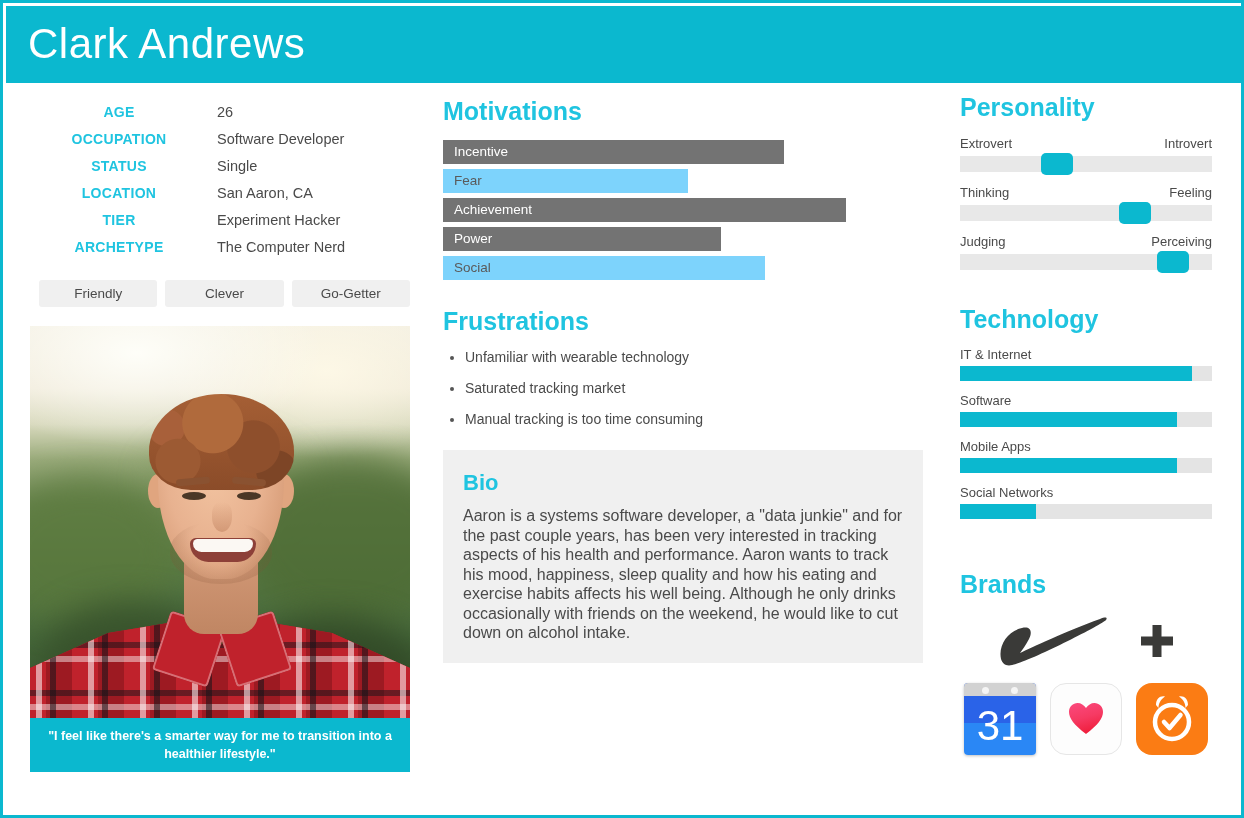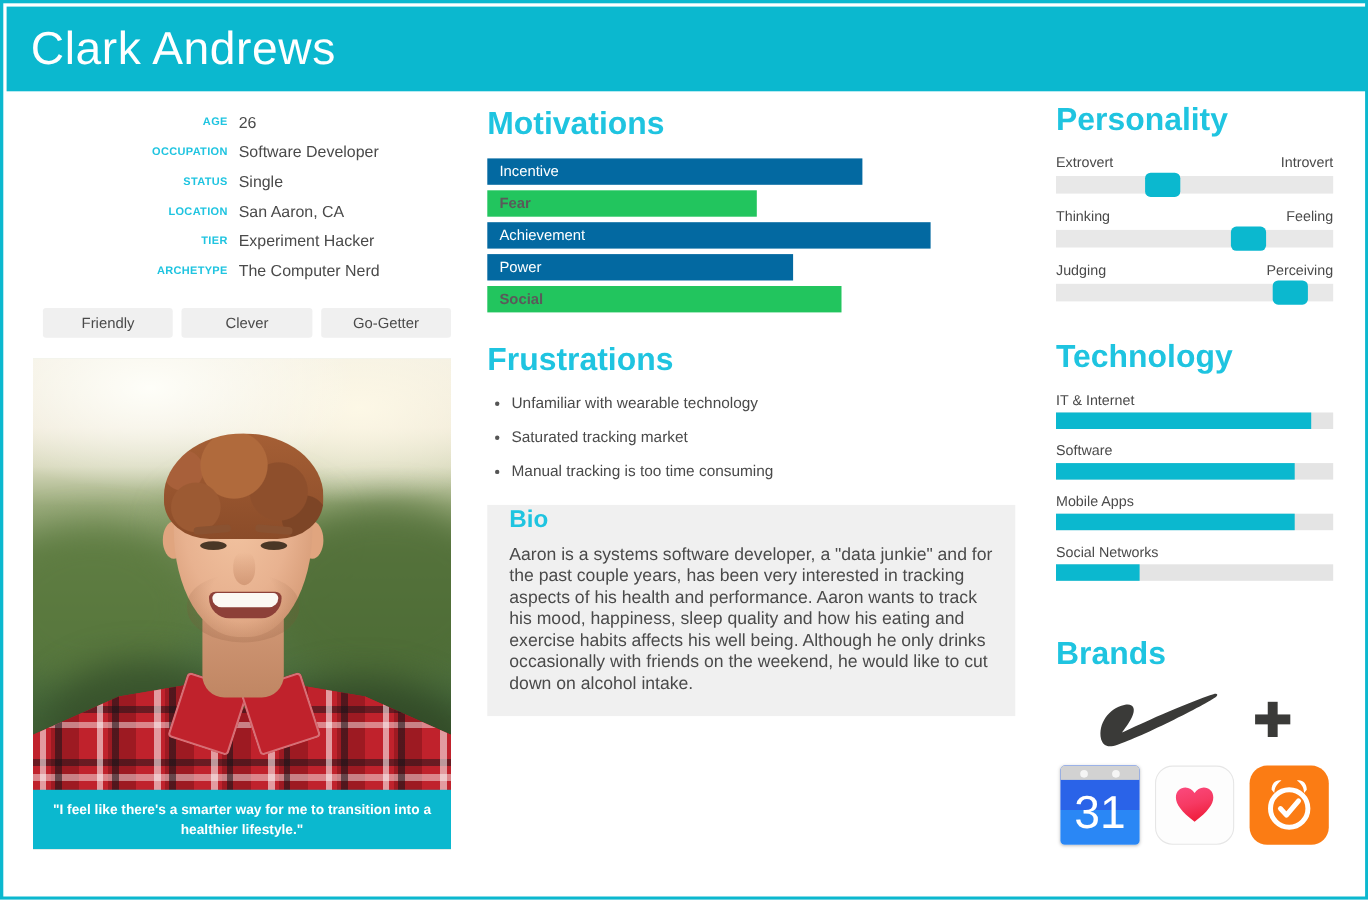--- a/index.html
+++ b/index.html
@@ -46,25 +46,25 @@
 
   
   .col-left   { position: absolute; left: 27px;  top: 95px; width: 380px; }
   .col-mid    { position: absolute; left: 440px; top: 95px; width: 480px; }
   .col-right  { position: absolute; left: 957px; top: 91px; width: 252px; }
 
   
   .attr-table { width: 100%; border-collapse: collapse; }
   .attr-row { height: 27px; }
   .attr-label {
-    text-align: right;
+    text-align: center;
     padding-right: 9px;
     width: 176px;
     color: #1fc4e0;
-    font-size: 10px;
+    font-size: 14px;
     font-weight: 700;
     letter-spacing: 0.3px;
     white-space: nowrap;
     vertical-align: middle;
   }
   .attr-value {
     text-align: left;
     color: #4a4a4a;
     font-size: 14.5px;
     font-weight: 400;
@@ -223,58 +223,58 @@
     font-weight: 700;
     text-align: center;
     line-height: 18px;
     padding: 9px 18px;
     box-sizing: border-box;
   }
 
   
   .sec-title {
     color: #1fc4e0;
-    font-size: 29px;
+    font-size: 25px;
     font-weight: 700;
     margin: 0 0 14px 0;
     line-height: 1.1;
   }
 
   
   .mot-list { margin-bottom: 28px; }
   .mot-row {
     height: 24px;
     margin-bottom: 5px;
     position: relative;
   }
   .mot-bar {
     height: 24px;
     display: flex;
     align-items: center;
     padding-left: 11px;
     box-sizing: border-box;
     font-size: 13.5px;
   }
-  .mot-bar.dark  { background: #0369a1; color: #ffffff; }
-  .mot-bar.light { background: #22c55e; color: #5a5a5a; font-weight: bold; }
+  .mot-bar.dark  { background: #737373; color: #ffffff; }
+  .mot-bar.light { background: #7dd3fc; color: #5a5a5a; }
 
   
   .bullets { margin: 0 0 22px 0; padding: 0 0 0 22px; }
   .bullets li {
     color: #4a4a4a;
     font-size: 14px;
     line-height: 17px;
     margin-bottom: 14px;
   }
   .bullets li::marker { color: #555; }
 
   
   .bio-box {
     background: #f0f0f0;
-    padding: 0 20px 20px 20px;
+    padding: 20px 20px 20px 20px;
     box-sizing: border-box;
     width: 480px;
   }
   .bio-title {
     color: #1fc4e0;
     font-size: 22px;
     font-weight: 700;
     margin: 0 0 10px 0;
   }
   .bio-text {

